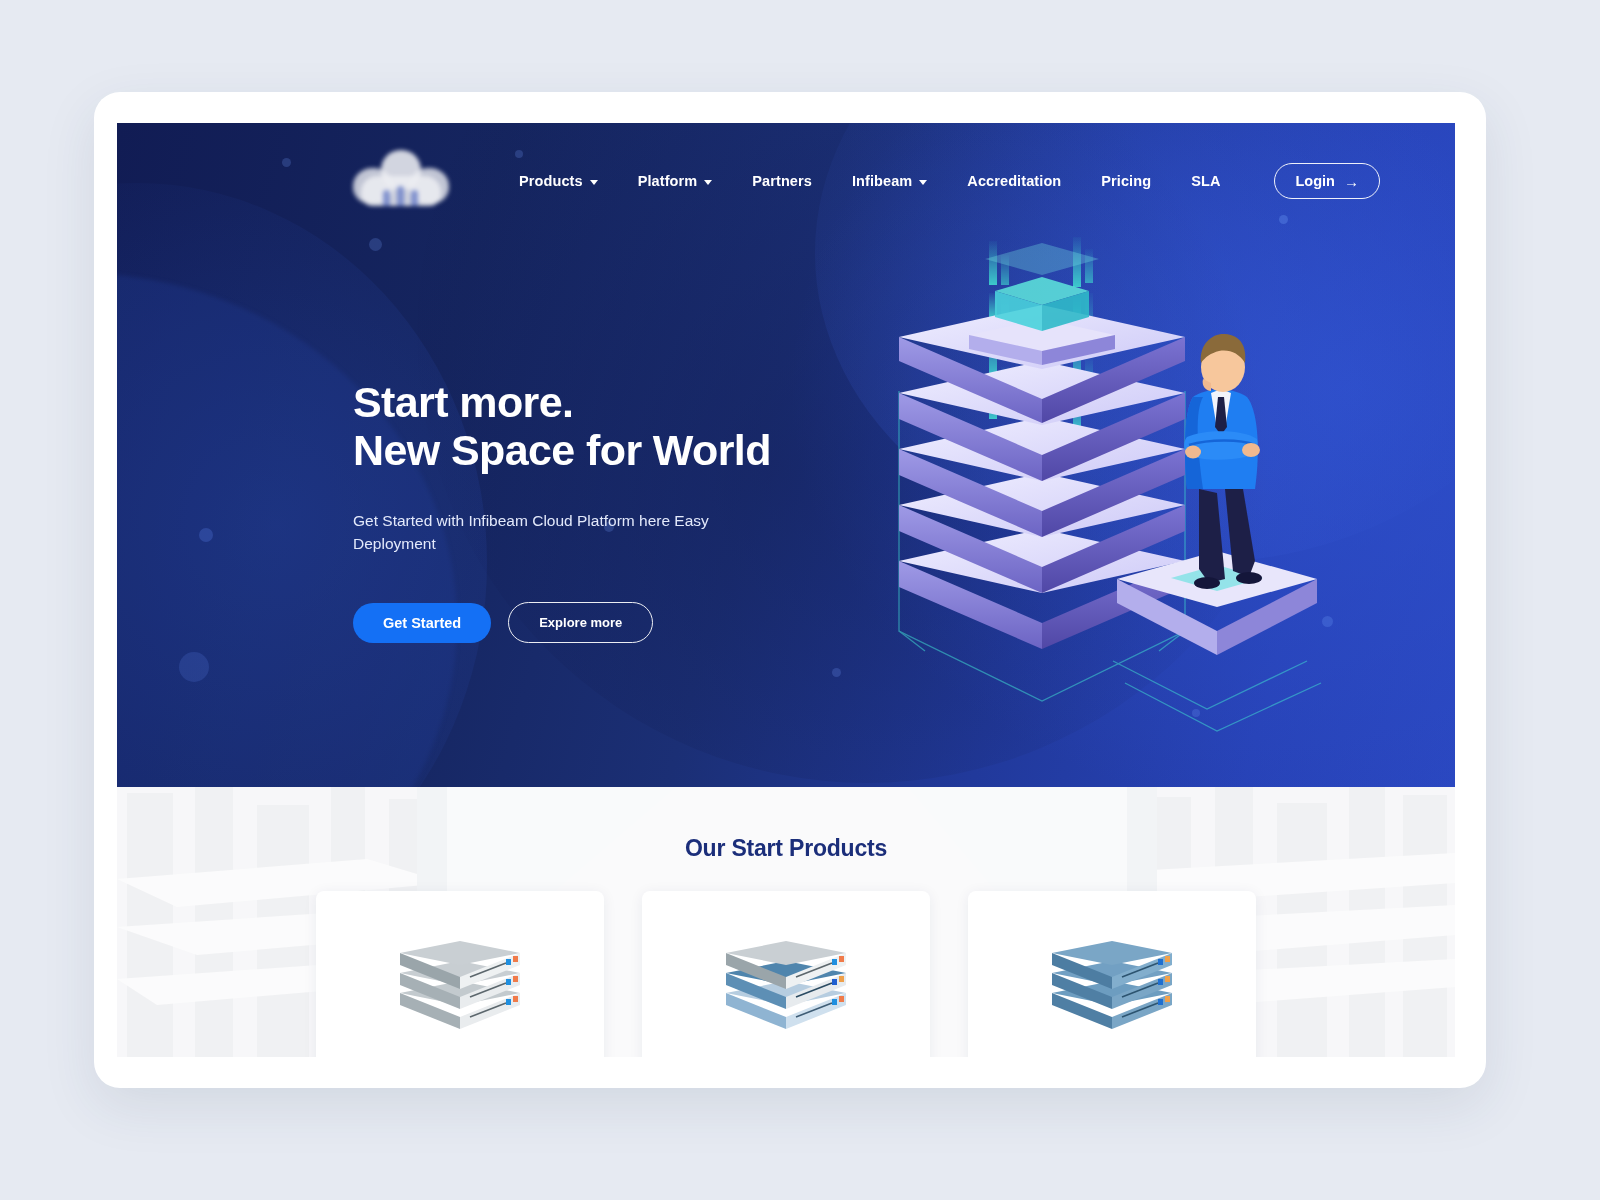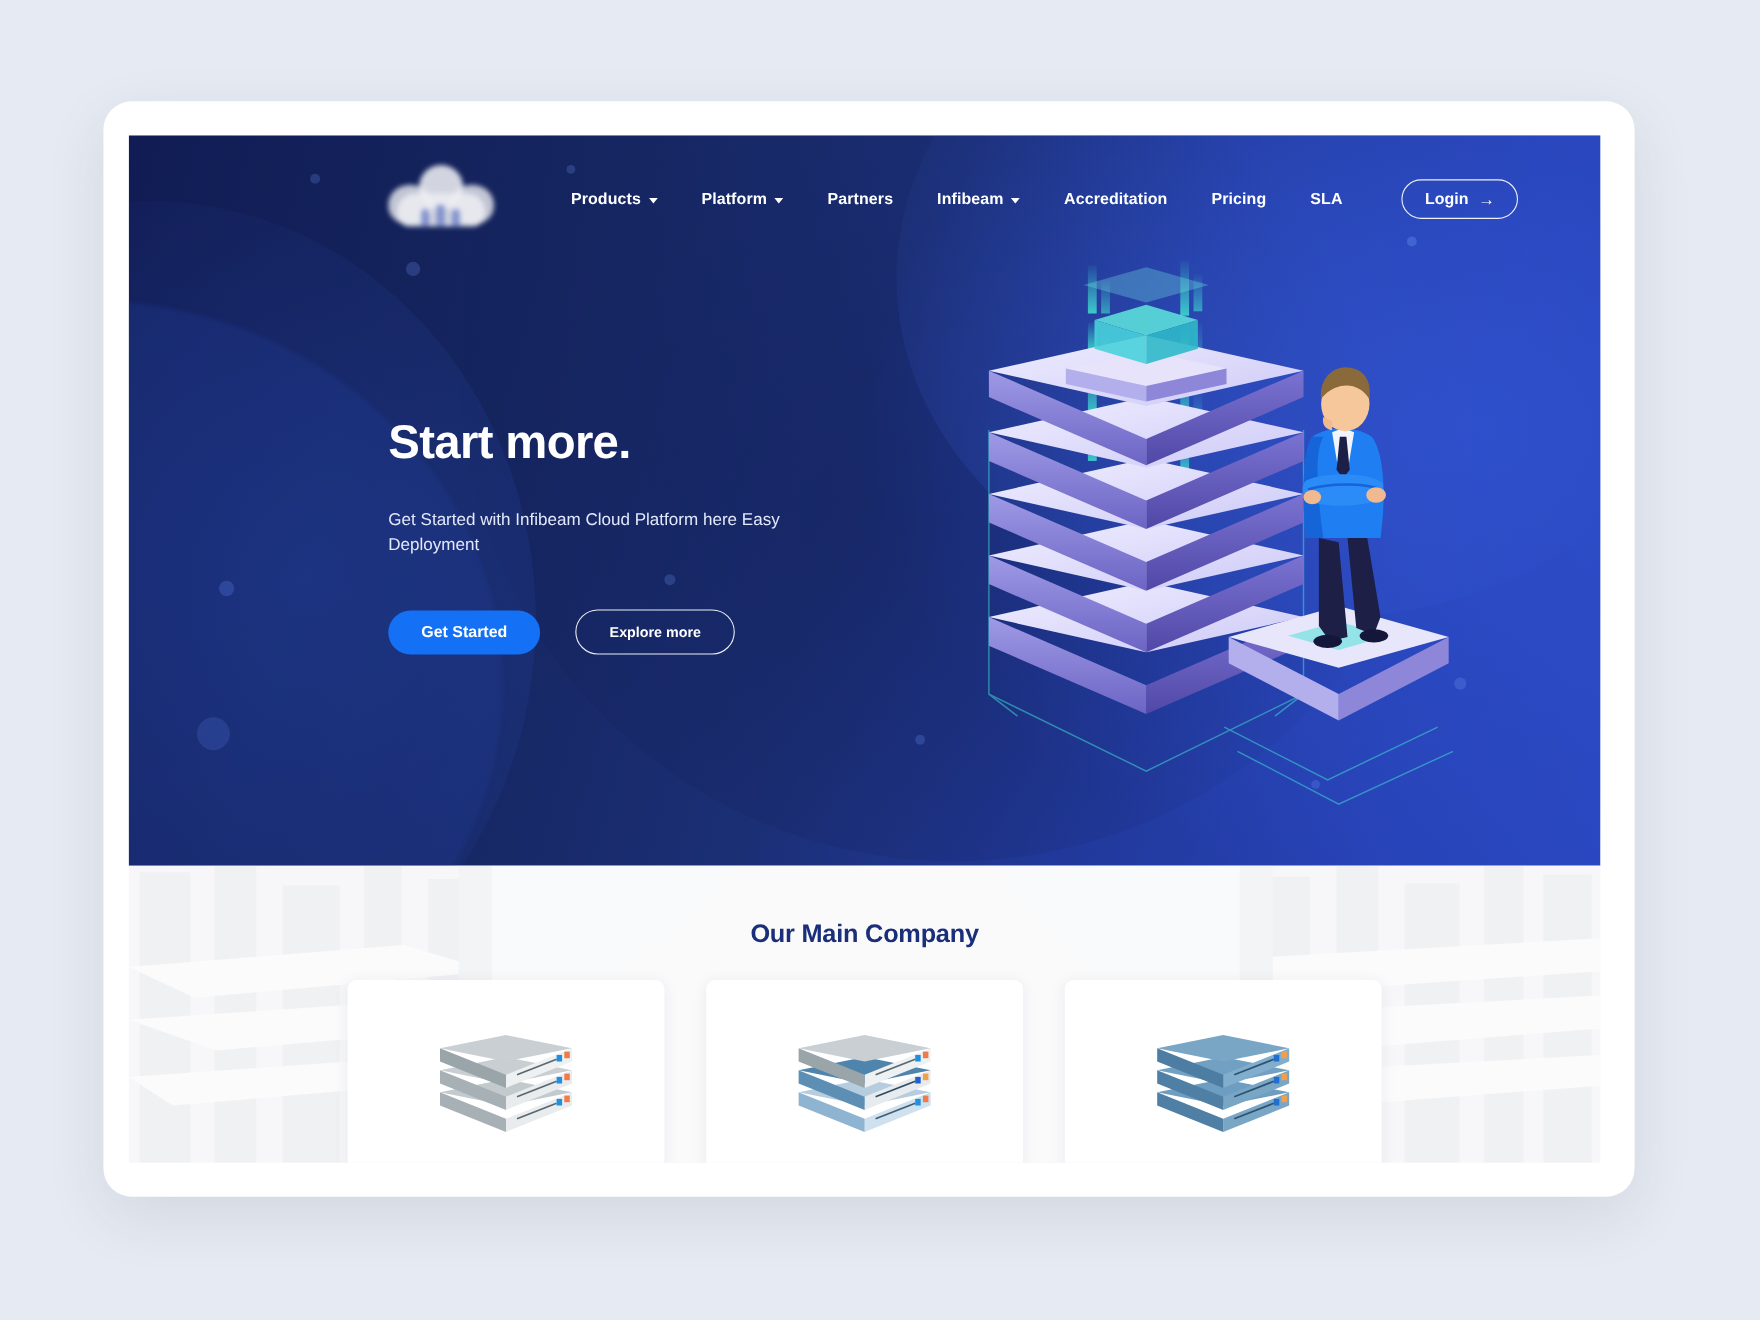--- a/index.html
+++ b/index.html
@@ -154,21 +154,21 @@
     white-space:nowrap;
   }
   .sub {
     margin-top:36px;
     color:#e3e9fb;
     font-size:15.5px;
     line-height:1.48;
     font-weight:400;
     max-width:370px;
   }
-  .btnrow { margin-top:46px; display:flex; align-items:center; gap:32px; }
+  .btnrow { margin-top:46px; display:flex; align-items:center; gap:17px; }
   .btn-primary {
     background:#1470f5;
     color:#fff;
     font-size:14.5px;
     font-weight:700;
     border:none;
     border-radius:22px;
     padding:12px 30px;
     cursor:pointer;
     font-family:inherit;
@@ -283,20 +283,21 @@
 
           <div class="loginbtn">
             <span>Login</span>
             <span class="arrow-r">→</span>
           </div>
         </div>
       </nav>
 
       <div class="herocopy">
         <div class="h1">Start more.</div>
+        <div class="h1">New Space for World</div>
         <div class="sub">Get Started with Infibeam Cloud Platform here Easy Deployment</div>
         <div class="btnrow">
           <button class="btn-primary">Get Started</button>
           <button class="btn-ghost">Explore more</button>
         </div>
       </div>
 
       <div class="illus">
         <svg viewBox="0 0 520 520" width="520" height="520">
           <defs>
@@ -437,21 +438,21 @@
           <polygon points="1040,188 1338,172 1338,200 1100,218"></polygon>
         </g>
         <g fill="#eceef1">
           <polygon points="300,0 560,0 420,120 300,120"></polygon>
           <polygon points="790,0 1040,0 1040,130 900,130"></polygon>
         </g>
         <rect x="330" y="0" width="680" height="270" fill="#fafafb" opacity="0.9"></rect>
         <rect width="1338" height="270" fill="#ffffff" opacity="0.34"></rect>
       </svg>
 
-      <div class="prodtitle">Our Main Company</div>
+      <div class="prodtitle">Our Start Products</div>
 
       <div class="cardrow">
 
         <div class="card">
           <svg width="132" height="124" viewBox="0 0 132 124">
             <g>
               <polygon points="66,86 126,62 126,74 66,98" fill="#e9ecee"></polygon>
               <polygon points="66,86 6,62 6,74 66,98" fill="#a6b0b5"></polygon>
               <polygon points="66,74 126,62 66,50 6,62" fill="#c3cace"></polygon>
               <line x1="76" y1="86" x2="112" y2="72" stroke="#5c676d" stroke-width="1.6"></line>

